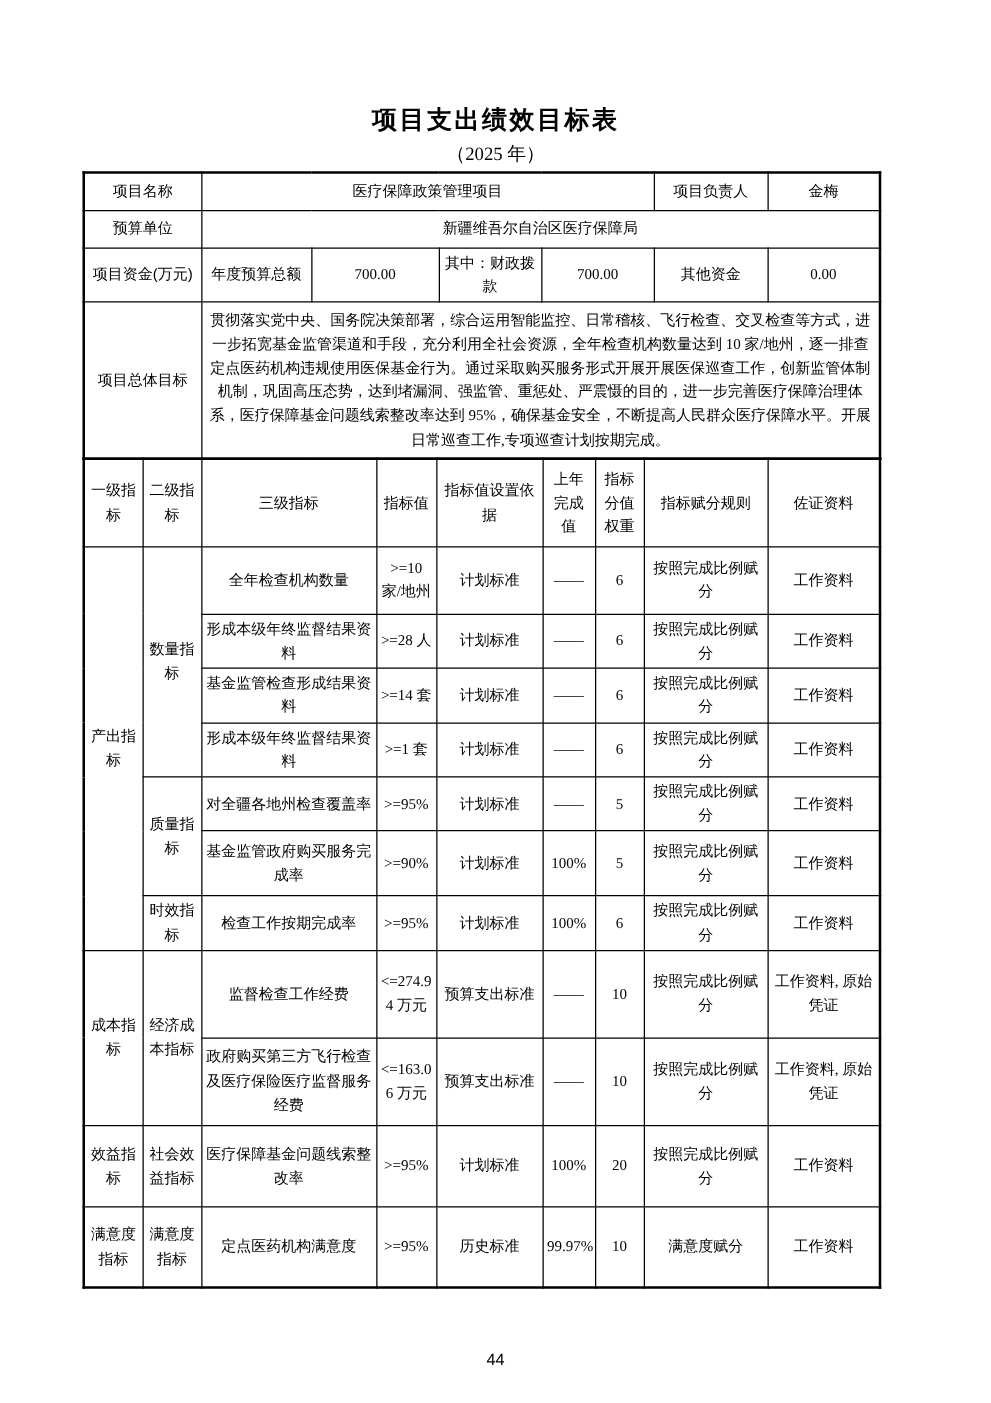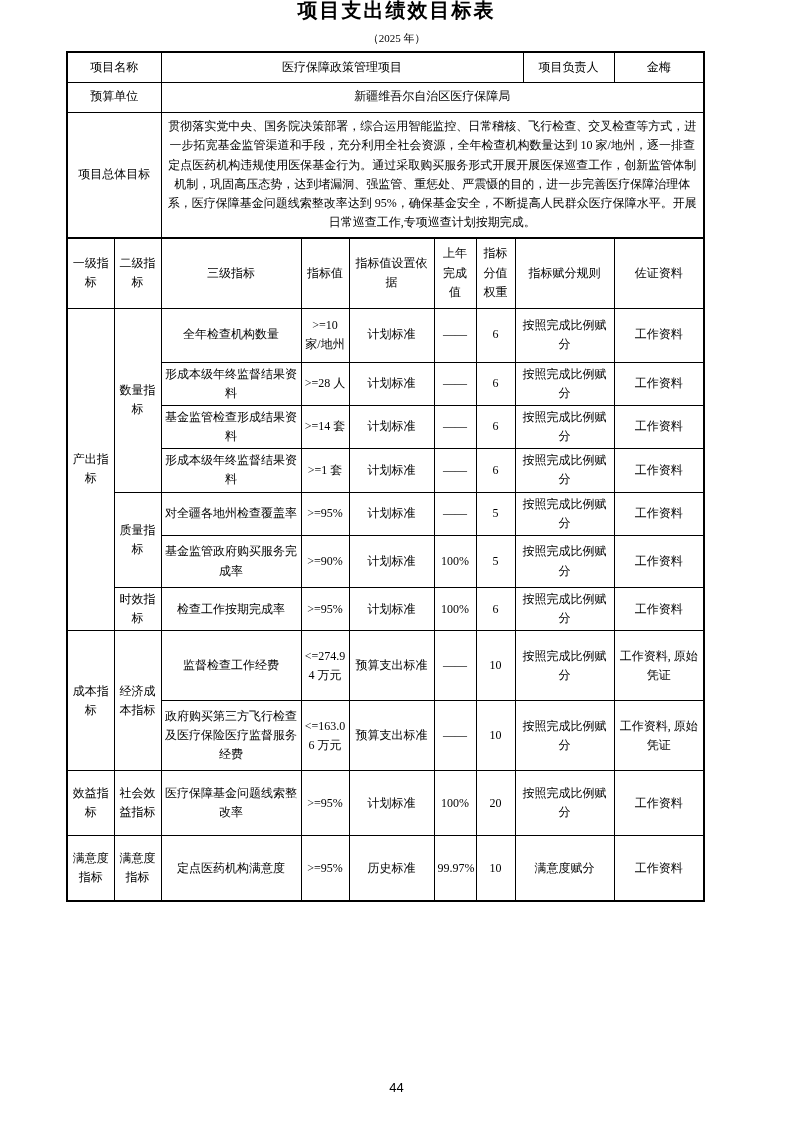--- a/index.html
+++ b/index.html
@@ -1,25 +1,25 @@
 <!DOCTYPE html>
 <html><head>
 <meta charset="utf-8">
 <style>
   html,body{margin:0;padding:0;background:#fff;}
   .page{
     width:793px;height:1122px;position:relative;background:#fff;
     font-family:"Liberation Serif","DejaVu Serif",serif;color:#000;
-    box-sizing:border-box;
+    box-sizing:border-box;padding-top:86px;
   }
   .title{
     text-align:center;font-family:"Liberation Sans","DejaVu Sans",sans-serif;
     font-weight:bold;font-size:20px;letter-spacing:2px;line-height:20px;
   }
-  .subtitle{text-align:center;font-size:11px;margin-top:10px;line-height:17px;}
+  .subtitle{text-align:center;font-size:15px;margin-top:10px;line-height:17px;}
   .tablewrap{margin:4px 0 0 66px;width:637px;}
   table.tbl{
     border-collapse:collapse;table-layout:fixed;width:637px;
     border:2px solid #000;
   }
   table.t2{margin-top:-2px;border-radius:14px;}
   .tbl td,.tbl th{
     border:1px solid #000;text-align:center;vertical-align:middle;
     font-size:12px;font-weight:normal;padding:2px 3px;line-height:1.6;
     overflow:hidden;
@@ -61,20 +61,29 @@
       <tbody>
           <tr style="height:30px">
         <td class="lbl">项目名称</td>
         <td colspan="4">医疗保障政策管理项目</td>
         <td class="lbl">项目负责人</td>
         <td>金梅</td>
       </tr>
       <tr style="height:30px">
         <td class="lbl">预算单位</td>
         <td colspan="6" class="offc">新疆维吾尔自治区医疗保障局</td>
+      </tr>
+      <tr style="height:34px">
+        <td class="lbl">项目资金(万元)</td>
+        <td>年度预算总额</td>
+        <td>700.00</td>
+        <td>其中：财政拨款</td>
+        <td>700.00</td>
+        <td>其他资金</td>
+        <td>0.00</td>
       </tr>
       <tr style="height:126px">
         <td class="lbl">项目总体目标</td>
         <td colspan="6" class="goal">贯彻落实党中央、国务院决策部署，综合运用智能监控、日常稽核、飞行检查、交叉检查等方式，进一步拓宽基金监管渠道和手段，充分利用全社会资源，全年检查机构数量达到 10 家/地州，逐一排查定点医药机构违规使用医保基金行为。通过采取购买服务形式开展开展医保巡查工作，创新监管体制机制，巩固高压态势，达到堵漏洞、强监管、重惩处、严震慑的目的，进一步完善医疗保障治理体系，医疗保障基金问题线索整改率达到 95%，确保基金安全，不断提高人民群众医疗保障水平。开展日常巡查工作,专项巡查计划按期完成。</td>
       </tr>
     </tbody>
       </table>
 
     <table class="tbl t2">
       <colgroup>

